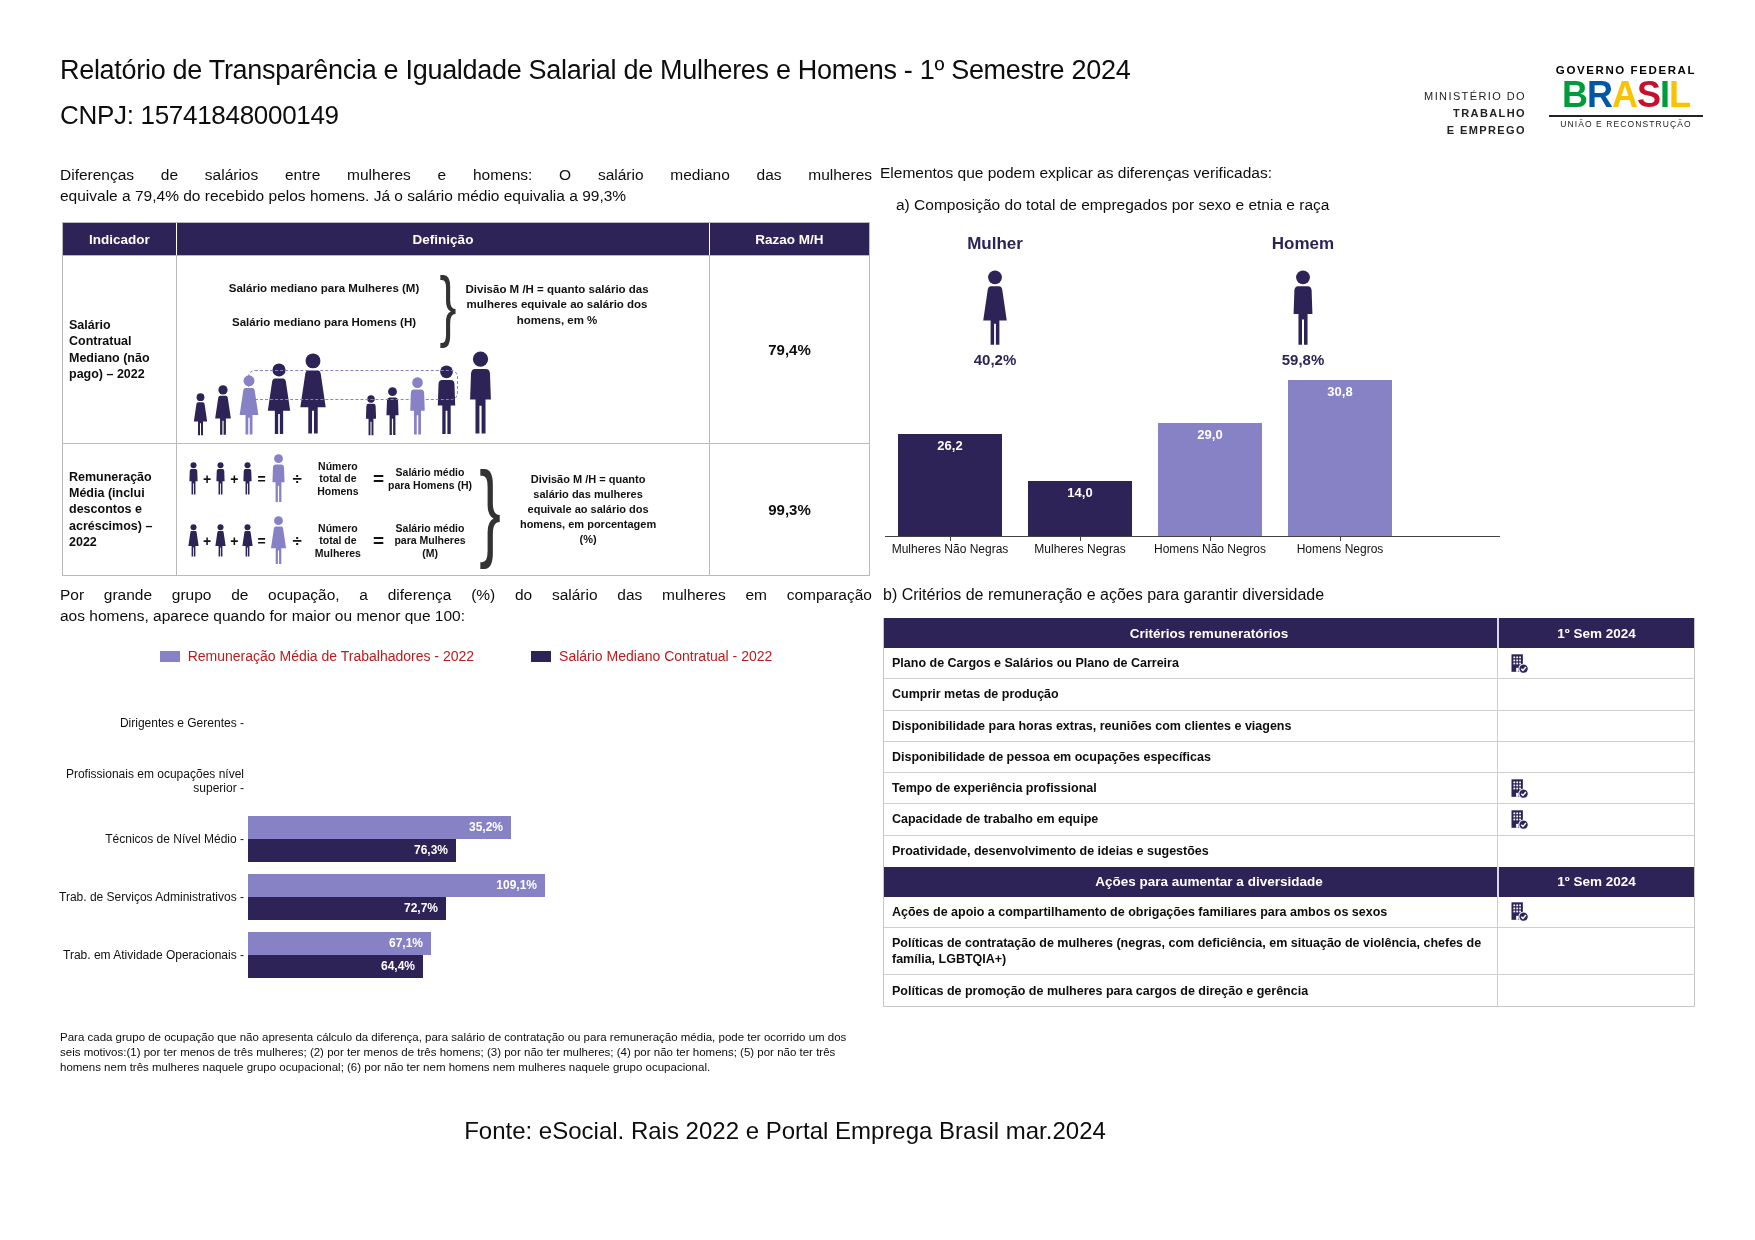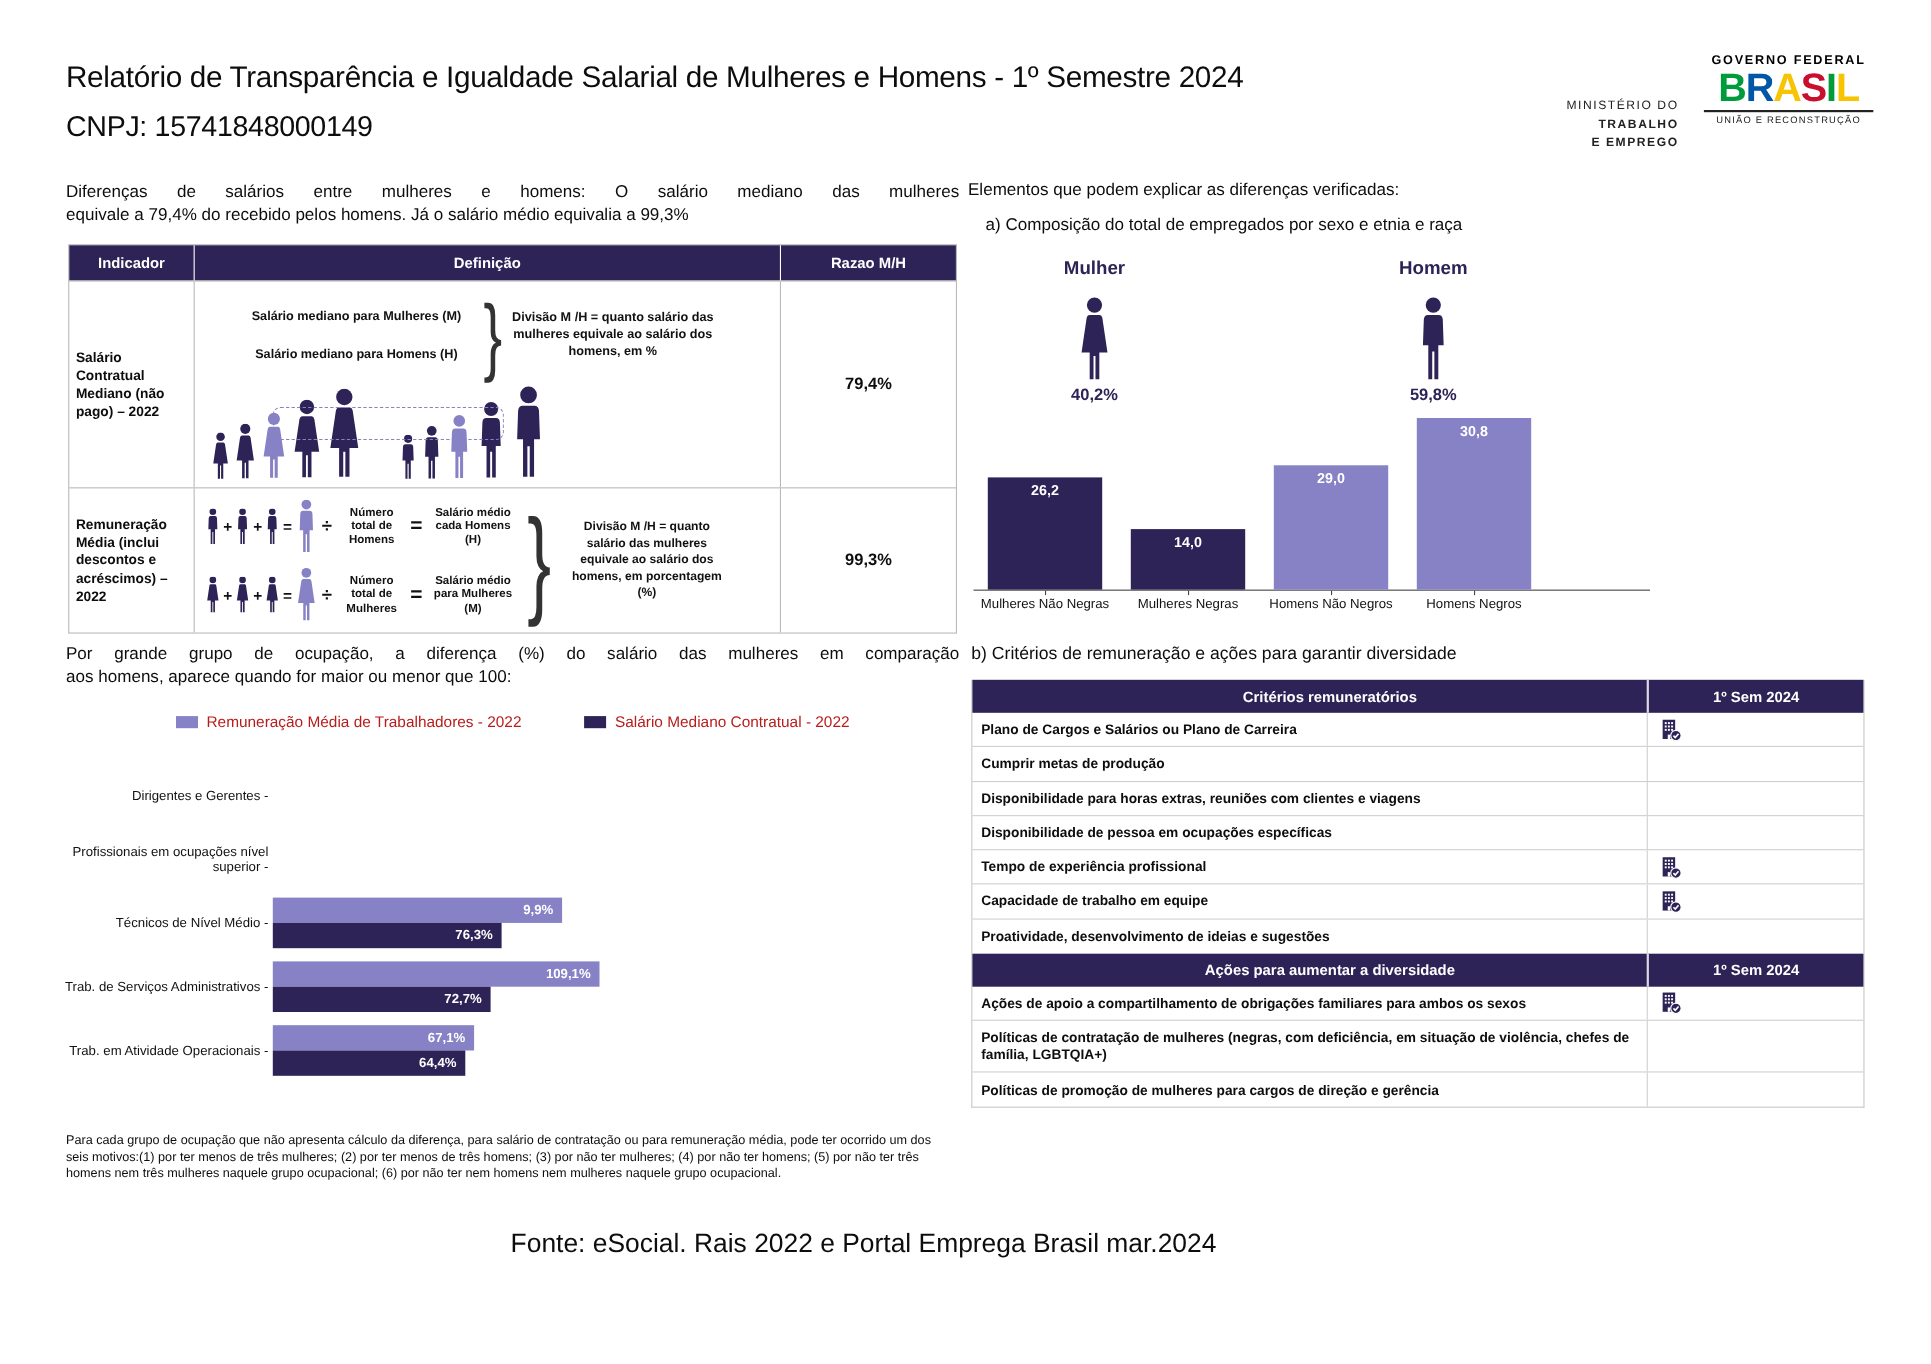--- a/index.html
+++ b/index.html
@@ -5,21 +5,21 @@
   * { margin:0; padding:0; box-sizing:border-box; }
   html,body { background:#fff; }
   body { font-family:"Liberation Sans", sans-serif; color:#111; }
   .page { position:relative; width:1755px; height:1240px; background:#fff; overflow:hidden; }
 
   
   .title { position:absolute; left:60px; top:55px; font-size:27px; letter-spacing:-.3px; color:#0d0d0d; }
   .cnpj  { position:absolute; left:60px; top:100px; font-size:26px; letter-spacing:-.3px; color:#0d0d0d; }
   .ministry { position:absolute; left:1368px; top:88px; width:158px; text-align:right; font-size:11px; letter-spacing:1.4px; line-height:1.55; color:#222; }
   .ministry b { letter-spacing:1.4px; }
-  .govlogo { position:absolute; left:1545px; top:49px; width:162px; text-align:center; }
+  .govlogo { position:absolute; left:1545px; top:64px; width:162px; text-align:center; }
   .gov-top { font-size:11.5px; font-weight:bold; letter-spacing:1.6px; color:#000; }
   .brasil { font-size:36px; font-weight:bold; letter-spacing:-1px; line-height:1.05; }
   .gov-rule { border-top:2px solid #222; margin:1px 4px 2px; }
   .gov-bottom { font-size:8.5px; letter-spacing:1.1px; color:#222; }
 
   
   .intro { position:absolute; left:60px; top:164px; width:812px; font-size:15.5px; line-height:21px; color:#0d0d0d; }
   .just { text-align:justify; text-align-last:justify; }
   .r-heading { position:absolute; left:880px; top:164px; width:660px; font-size:15.5px; color:#0d0d0d; }
   .r-subheading { position:absolute; left:896px; top:196px; width:660px; font-size:15.5px; color:#0d0d0d; }
@@ -208,21 +208,21 @@
                 <svg width="13" height="34" viewBox="0 0 36 96">
                   <use href="#fig-man" xlink:href="#fig-man" fill="#2E2356"></use>
                 </svg>
                 <span class="eq-sym">=</span>
                 <svg width="19" height="50" viewBox="0 0 36 96">
                   <use href="#fig-man" xlink:href="#fig-man" fill="#8781C5"></use>
                 </svg>
                 <span class="eq-div">÷</span>
                 <div class="eq-lbl">Número total de Homens</div>
                 <span class="eq-heq">=</span>
-                <div class="eq-lbl2">Salário médio cada Homens (H)</div>
+                <div class="eq-lbl2">Salário médio para Homens (H)</div>
               </div>
               <div class="eq-line">
                 <svg width="13" height="34" viewBox="0 0 36 96">
                   <use href="#fig-woman" xlink:href="#fig-woman" fill="#2E2356"></use>
                 </svg>
                 <span class="eq-sym">+</span>
                 <svg width="13" height="34" viewBox="0 0 36 96">
                   <use href="#fig-woman" xlink:href="#fig-woman" fill="#2E2356"></use>
                 </svg>
                 <span class="eq-sym">+</span>
@@ -444,21 +444,21 @@
         <div class="occ-label">Dirigentes e Gerentes</div>
         <div class="occ-bars"></div>
       </div>
       <div class="occ-row">
         <div class="occ-label">Profissionais em ocupações nível superior</div>
         <div class="occ-bars"></div>
       </div>
       <div class="occ-row">
         <div class="occ-label">Técnicos de Nível Médio</div>
         <div class="occ-bars">
-          <div class="occ-bar" style="width: 263px; background: rgb(135, 129, 197);">9,9%</div>
+          <div class="occ-bar" style="width: 263px; background: rgb(135, 129, 197);">35,2%</div>
           <div class="occ-bar" style="width: 208px; background: rgb(46, 35, 86);">76,3%</div>
         </div>
       </div>
       <div class="occ-row">
         <div class="occ-label">Trab. de Serviços Administrativos</div>
         <div class="occ-bars">
           <div class="occ-bar" style="width: 297px; background: rgb(135, 129, 197);">109,1%</div>
           <div class="occ-bar" style="width: 198px; background: rgb(46, 35, 86);">72,7%</div>
         </div>
       </div>

